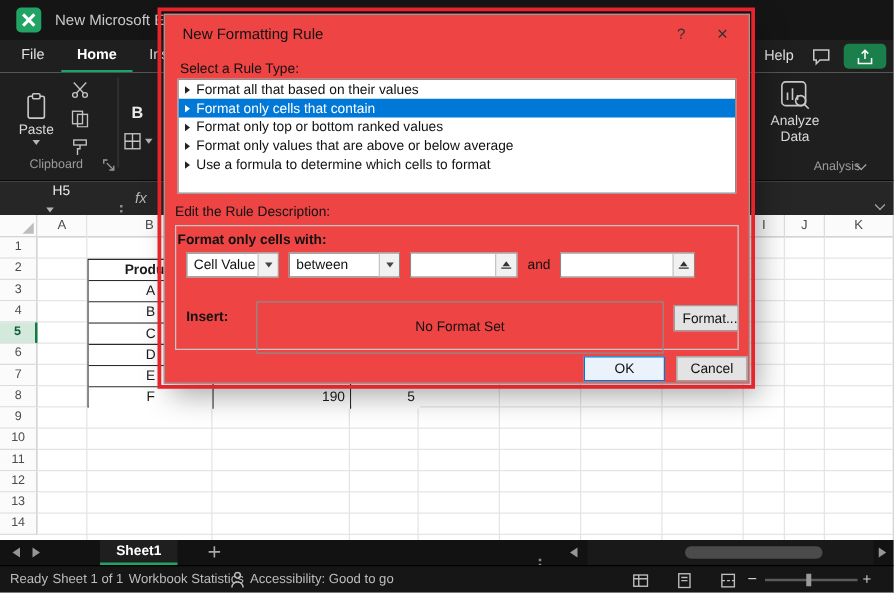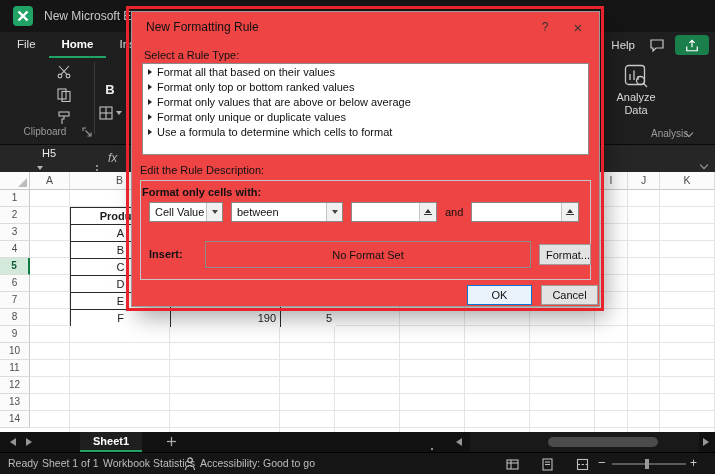--- a/index.html
+++ b/index.html
@@ -130,21 +130,21 @@
               border-right:3.5px solid transparent;border-top:4px solid #444;}
   .tri-down-s.light{border-top-color:#b5b5b5;}
   .refedit{display:flex;height:20px;border:1px solid #898989;background:#fff;flex:none;}
   .ref-input{flex:1;border:none;outline:none;min-width:0;font-family:inherit;font-size:11px;padding:0 3px;}
   .ref-btn{width:17px;background:#f1f1f1;border-left:1px solid #c6c6c6;display:flex;flex-direction:column;
            align-items:center;justify-content:center;gap:1px;flex:none;}
   .up-tri{width:0;height:0;border-left:3.5px solid transparent;border-right:3.5px solid transparent;
           border-bottom:4px solid #333;}
   .up-base{width:8px;height:1px;background:#333;}
   .and-label{margin:0 8px;font-size:11px;flex:none;}
-  .preview-box{position:absolute;left:64px;top:60px;width:326px;height:27px;border:1px solid #8c8c8c;
+  .preview-box{position:absolute;left:64px;top:60px;width:326px;height:42px;border:1px solid #8c8c8c;
                display:flex;align-items:center;justify-content:center;font-size:11px;}
   .win-btn{font-family:inherit;font-size:11px;background:#e3e3e3;border:1px solid #9d9d9d;color:#111;}
   .format-btn{position:absolute;left:398px;top:63px;width:52px;height:21px;}
   .ok-btn{position:absolute;left:335px;top:273px;width:65px;height:20px;background:#eaf3fb;border:1px solid #0078D7;}
   .cancel-btn{position:absolute;left:409px;top:273px;width:57px;height:20px;}
   .bold{font-weight:bold;}
 
   
   .annotation{position:absolute;left:126px;top:6px;width:478px;height:305px;border:3px solid #E8232B;
               z-index:60;pointer-events:none;}
@@ -180,20 +180,30 @@
       </span>
       <span class="share-btn">
         <svg width="14" height="13" viewBox="0 0 16 14">
             <path d="M8 1 v8 M5 4 l3 -3 3 3 M2 8 v5 h12 v-5" fill="none" stroke="#fff" stroke-width="1.4"></path>
           </svg>
       </span>
     </div>
   </div>
 
   <div class="ribbon-body">
+    <div class="paste-btn">
+      <span>
+        <svg width="18" height="22" viewBox="0 0 18 22">
+            <rect x="2.5" y="3" width="13" height="17.5" rx="1.5" fill="none" stroke="#c8c8c8" stroke-width="1.3"></rect>
+            <rect x="6" y="1" width="6" height="4" rx="1" fill="#1f1f1f" stroke="#c8c8c8" stroke-width="1.2"></rect>
+          </svg>
+      </span>
+      <span class="paste-label">Paste</span>
+      <i class="tri-down-s light"></i>
+    </div>
     <div class="mini-col">
       <span class="mini-btn">
         <svg width="14" height="14" viewBox="0 0 14 14" stroke="#c2c2c2" fill="none" stroke-width="1.1">
             <circle cx="3" cy="11" r="1.9"></circle>
             <circle cx="11" cy="11" r="1.9"></circle>
             <line x1="4.2" y1="9.4" x2="12" y2="1"></line>
             <line x1="9.8" y1="9.4" x2="2" y2="1"></line>
           </svg>
       </span>
       <span class="mini-btn">
@@ -393,50 +403,50 @@
     <span class="dlg-title-text">New Formatting Rule</span>
     <button class="dlg-btn dlg-help">?</button>
     <button class="dlg-btn dlg-close">×</button>
 
     <span class="lbl" style="left:12px;top:37px">Select a Rule Type:</span>
     <div class="rule-list">
         <div class="rule-item">
           <span class="tri-right-s"></span>
           <span>Format all that based on their values</span>
         </div>
+        <div class="rule-item selected">
+          <span class="tri-right-s"></span>
+          <span>Format only cells that contain</span>
+        </div>
         <div class="rule-item">
           <span class="tri-right-s"></span>
           <span>Format only top or bottom ranked values</span>
         </div>
         <div class="rule-item">
           <span class="tri-right-s"></span>
           <span>Format only values that are above or below average</span>
-        </div>
-        <div class="rule-item">
-          <span class="tri-right-s"></span>
-          <span>Format only unique or duplicate values</span>
         </div>
         <div class="rule-item">
           <span class="tri-right-s"></span>
           <span>Use a formula to determine which cells to format</span>
         </div>
       </div>
 
     <span class="lbl" style="left:8px;top:152px">Edit the Rule Description:</span>
 
     <div class="groupbox">
       <span class="lbl bold" style="left:1px;top:5px">Format only cells with:</span>
       <div class="cond-row">
         <div class="combo" style="width:74px">
           <span class="combo-txt">Cell Value</span>
           <span class="combo-arrow">
               <i class="tri-down-s"></i>
             </span>
         </div>
-        <div class="combo" style="width:112px;margin-left:8px">
+        <div class="combo" style="width:89px;margin-left:8px">
           <span class="combo-txt">between</span>
           <span class="combo-arrow">
               <i class="tri-down-s"></i>
             </span>
         </div>
         <div class="refedit" style="width:86px;margin-left:8px">
           <input class="ref-input" value="" style="">
           <span class="ref-btn">
               <i class="up-tri"></i>
               <i class="up-base"></i>

